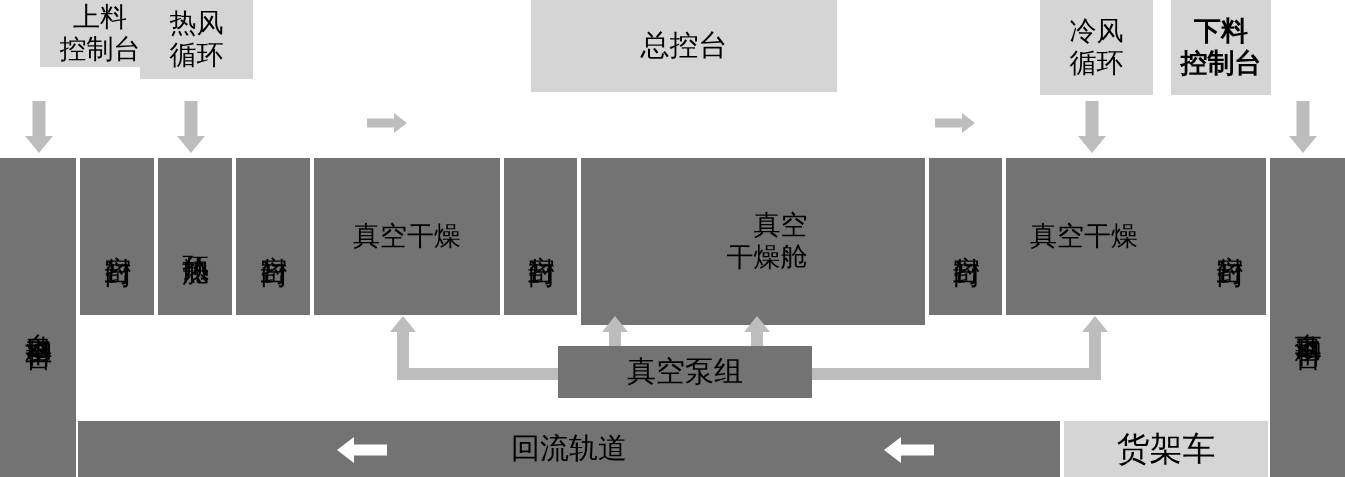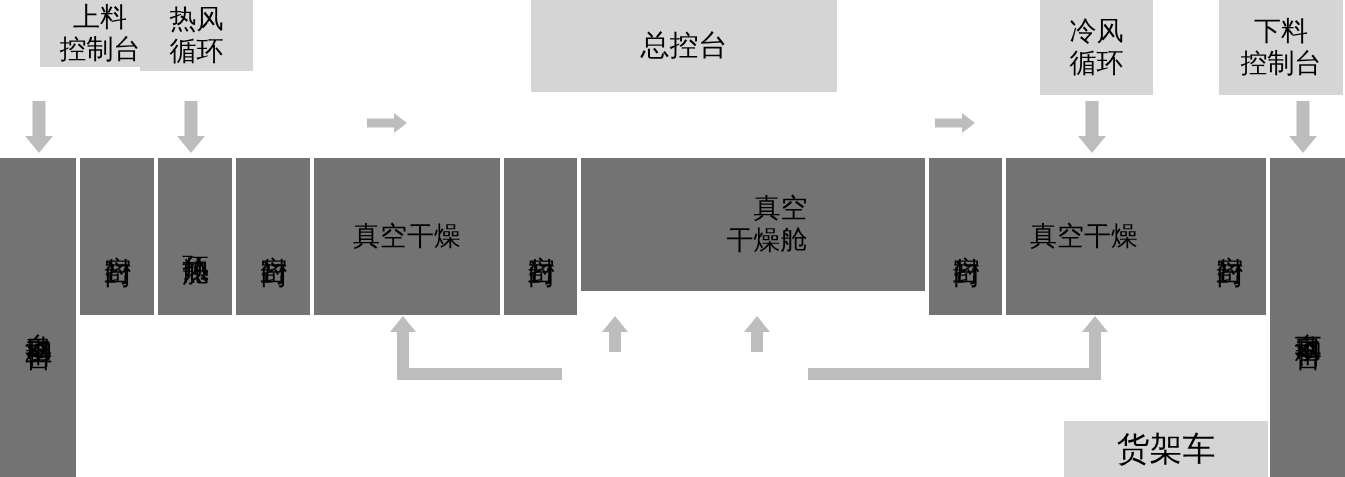--- a/index.html
+++ b/index.html
@@ -51,39 +51,39 @@
 
 <div id="stage">
 
   <div class="box g-light ctrl" style="left:4px;top:0px;width:120px;height:67px;margin-left:36px;">
     <div>
       <div>上料</div>
       <div>控制台</div>
     </div>
   </div>
 
-  <div class="box g-light ctrl" style="left:140px;top:0px;width:113px;height:71px;align-items:center;">
+  <div class="box g-light ctrl" style="left:140px;top:0px;width:113px;height:79px;align-items:center;">
     <div>
       <div>热风</div>
       <div>循环</div>
     </div>
   </div>
 
   <div class="box g-light master" style="left:531px;top:0px;width:306px;height:92px;">
     <div>总控台</div>
   </div>
 
   <div class="box g-light ctrl" style="left:1040px;top:0px;width:113px;height:95px;">
     <div>
       <div>冷风</div>
       <div>循环</div>
     </div>
   </div>
 
-  <div class="box g-light ctrl" style="left:1219px;top:0px;width:124px;height:95px;">
+  <div class="box g-light ctrl" style="left:1171px;top:0px;width:100px;height:95px;font-weight:bold;">
     <div>
       <div>下料</div>
       <div>控制台</div>
     </div>
   </div>
 
   <div class="darrow" style="left:24px;top:101px;width:30px;height:52px;">
     <div class="shaft" style="height:36px;"></div>
     <div class="head" style="top:35px;"></div>
   </div>
@@ -128,21 +128,21 @@
   <div class="box g-mid chamber" style="left:314px;top:158px;width:186px;height:157px;">
     <div>
       <div>真空干燥</div>
     </div>
   </div>
 
   <div class="box g-mid chamber" style="left:504px;top:158px;width:73px;height:157px;">
     <div class="vtext">密封门</div>
   </div>
 
-  <div class="box g-mid chamber" style="left:581px;top:158px;width:344px;height:133px;padding-left:28px;">
+  <div class="box g-mid chamber" style="left:581px;top:158px;width:344px;height:167px;padding-left:28px;">
     <div>
       <div>真空</div>
       <div>干燥舱</div>
     </div>
   </div>
 
   <div class="box g-mid chamber" style="left:929px;top:158px;width:73px;height:157px;">
     <div class="vtext">密封门</div>
   </div>
 
@@ -175,21 +175,27 @@
     <div class="head"></div>
     <div class="shaft" style="height:28px;"></div>
   </div>
 
   <div class="hline" style="left:808px;top:368px;width:293px;"></div>
   <div class="uarrow" style="left:1082px;top:316px;width:26px;height:58px;">
     <div class="head"></div>
     <div class="shaft" style="height:48px;"></div>
   </div>
 
-
+  <div class="box g-mid pump" style="left:558px;top:346px;width:254px;height:52px;">
+    <div>真空泵组</div>
+  </div>
+
+  <div class="box g-mid track" style="left:78px;top:421px;width:982px;height:56px;">
+    <div>回流轨道</div>
+  </div>
 
   <div class="larrow" style="left:337px;top:437px;width:50px;height:26px;">
     <div class="head"></div>
     <div class="shaft" style="width:36px;"></div>
   </div>
   <div class="larrow" style="left:884px;top:437px;width:50px;height:26px;">
     <div class="head"></div>
     <div class="shaft" style="width:36px;"></div>
   </div>
 

